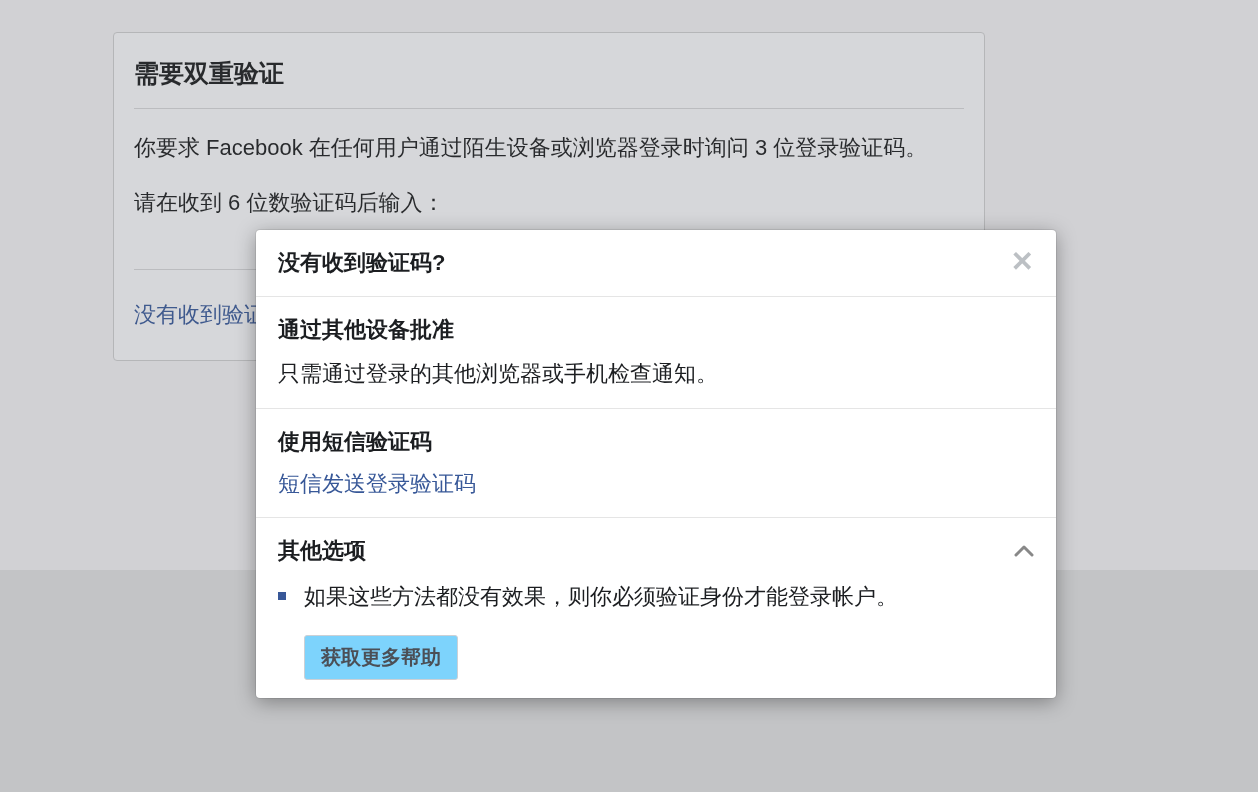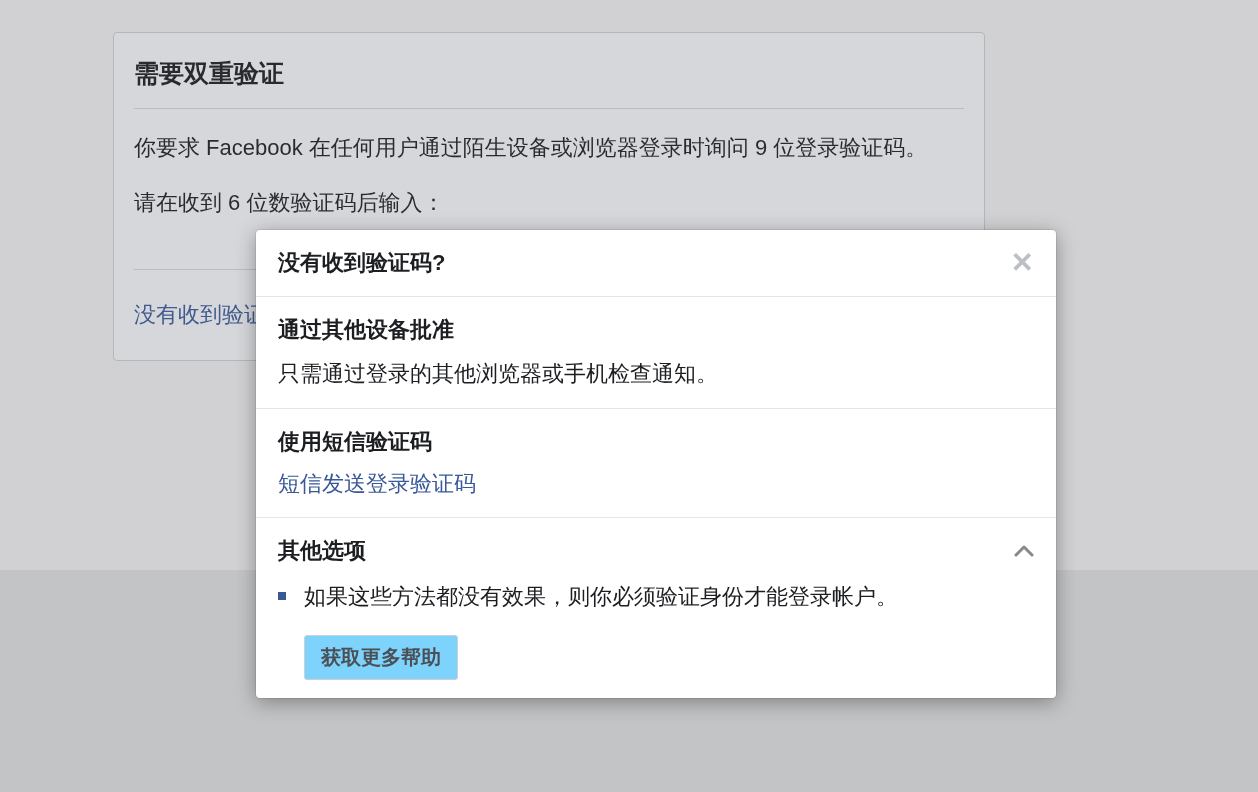--- a/index.html
+++ b/index.html
@@ -98,21 +98,21 @@
       top: 230px;
       left: 256px;
       width: 800px;
       background: #fff;
       border-radius: 4px;
       box-shadow: 0 4px 20px rgba(0,0,0,0.35), 0 0 0 1px rgba(0,0,0,0.08);
     }
     .modal-header {
       display: flex;
       justify-content: space-between;
-      align-items: center;
+      align-items: flex-start;
       padding: 18px 22px;
       border-bottom: 1px solid #e5e5e5;
     }
     .modal-title {
       font-size: 22px;
       font-weight: bold;
       color: #1c1e21;
     }
     .close-icon {
       color: #bcc0c4;
@@ -189,21 +189,21 @@
     }
   </style>
 </head>
 <body>
 
 <div class="page-bg"></div>
 <div class="page-bg2"></div>
 
 <div class="card">
   <div class="card-title">需要双重验证</div>
-  <div class="card-desc1">你要求 Facebook 在任何用户通过陌生设备或浏览器登录时询问 9 位登录验证码。</div>
+  <div class="card-desc1">你要求 Facebook 在任何用户通过陌生设备或浏览器登录时询问 3 位登录验证码。</div>
   <div class="card-desc2">请在收到 6 位数验证码后输入：</div>
   <div class="card-footer">
     <a class="no-code-link" href="#">没有收到验证码</a>
     <button class="continue-btn">继续</button>
   </div>
 </div>
 
 <div class="overlay-dim"></div>
 
 <div class="modal">

